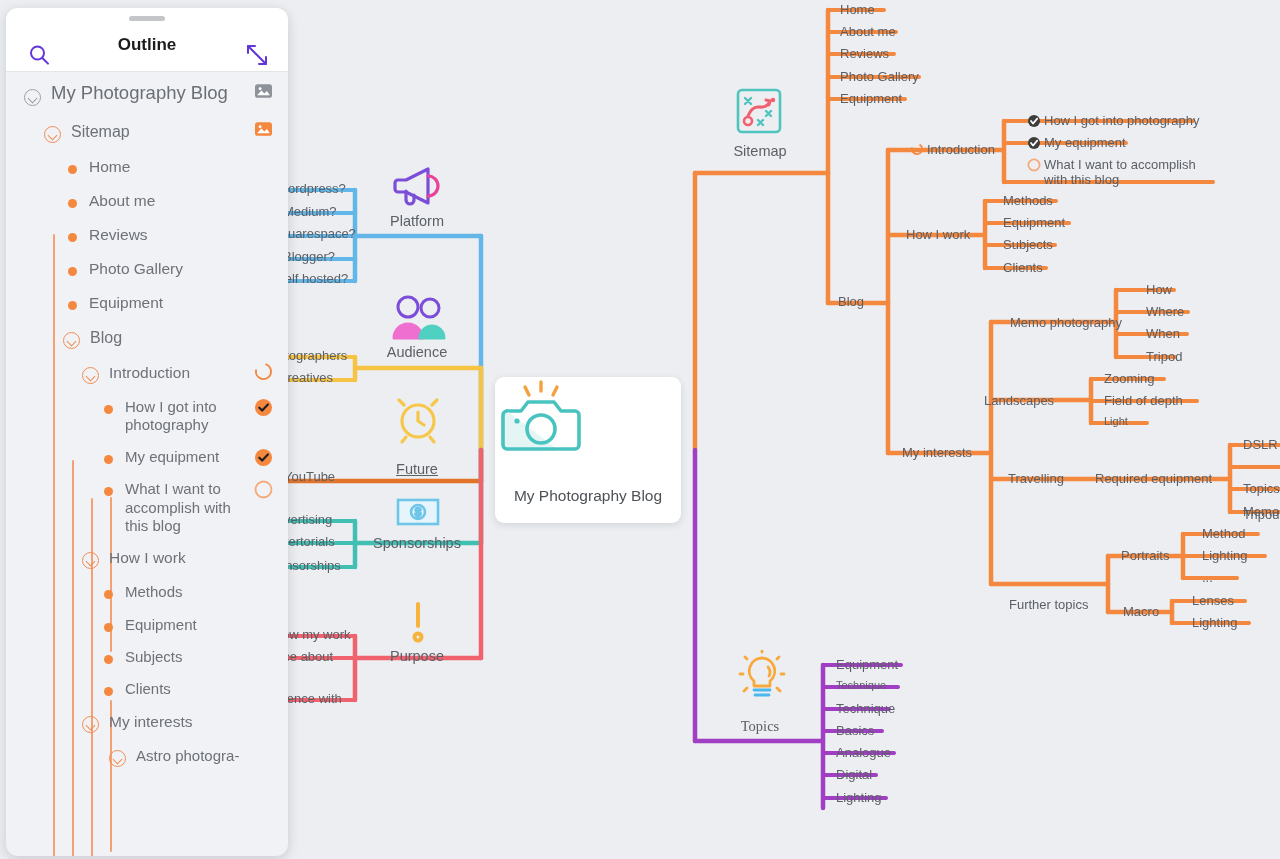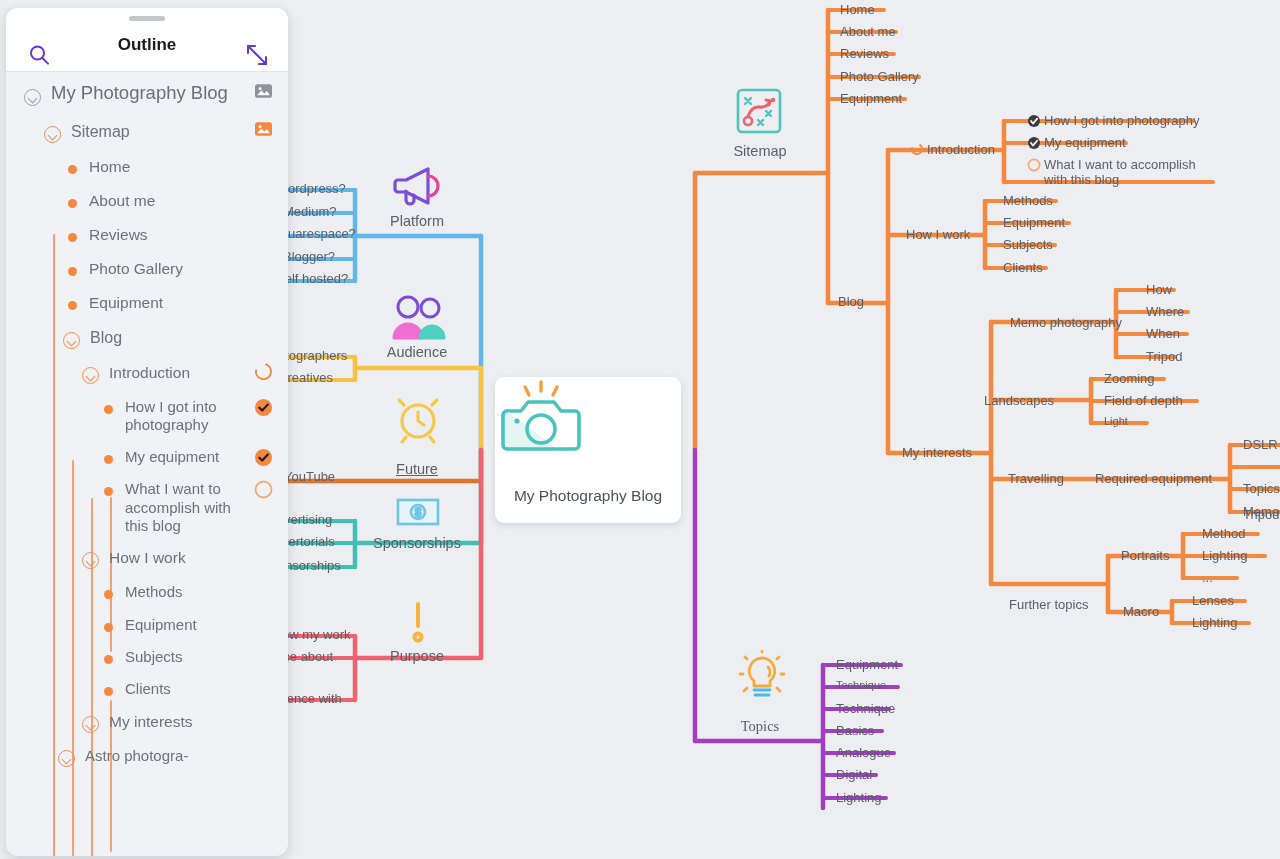--- a/index.html
+++ b/index.html
@@ -552,20 +552,20 @@
       <div class="ol-row lvl3" style="padding-left:98px; margin-top:6px;">
         <div class="bullet"></div>
         <div class="ol-text" style="margin-left:12px;">Clients</div>
       </div>
 
       <div class="ol-row lvl2" style="padding-left:76px; margin-top:6px;">
         <div class="caret orange" style="margin-top:3px;"></div>
         <div class="ol-text" style="margin-left:10px;">My interests</div>
       </div>
 
-      <div class="ol-row lvl3" style="padding-left:52px; margin-top:6px;">
+      <div class="ol-row lvl3" style="padding-left:103px; margin-top:6px;">
         <div class="caret orange" style="margin-top:3px;"></div>
         <div class="ol-text" style="margin-left:10px;">Astro photogra-</div>
       </div>
 
     </div>
   </div>
 </div>
 
 </body></html>

